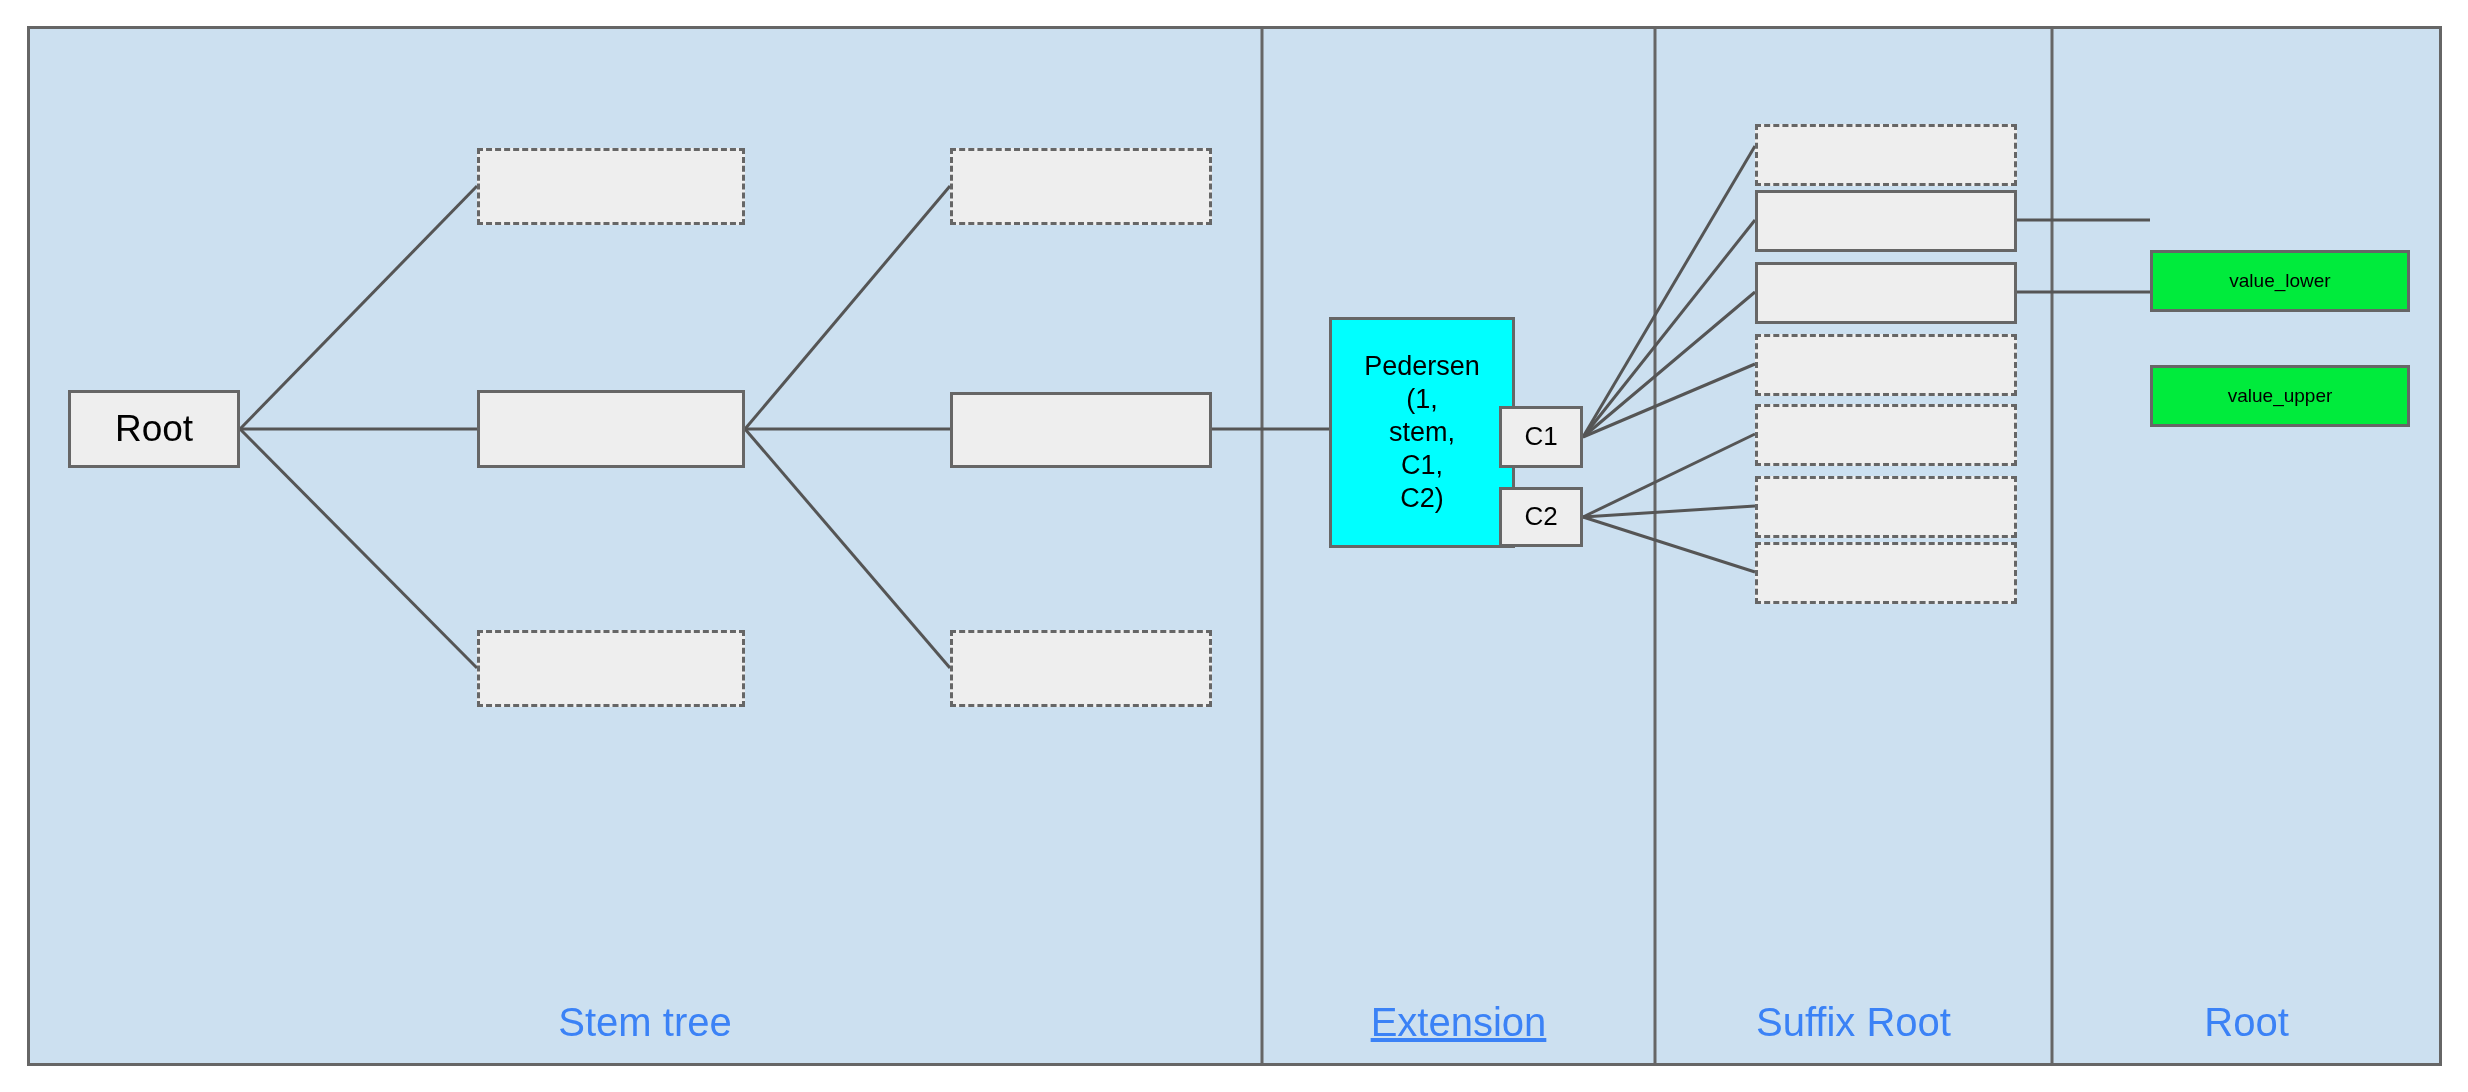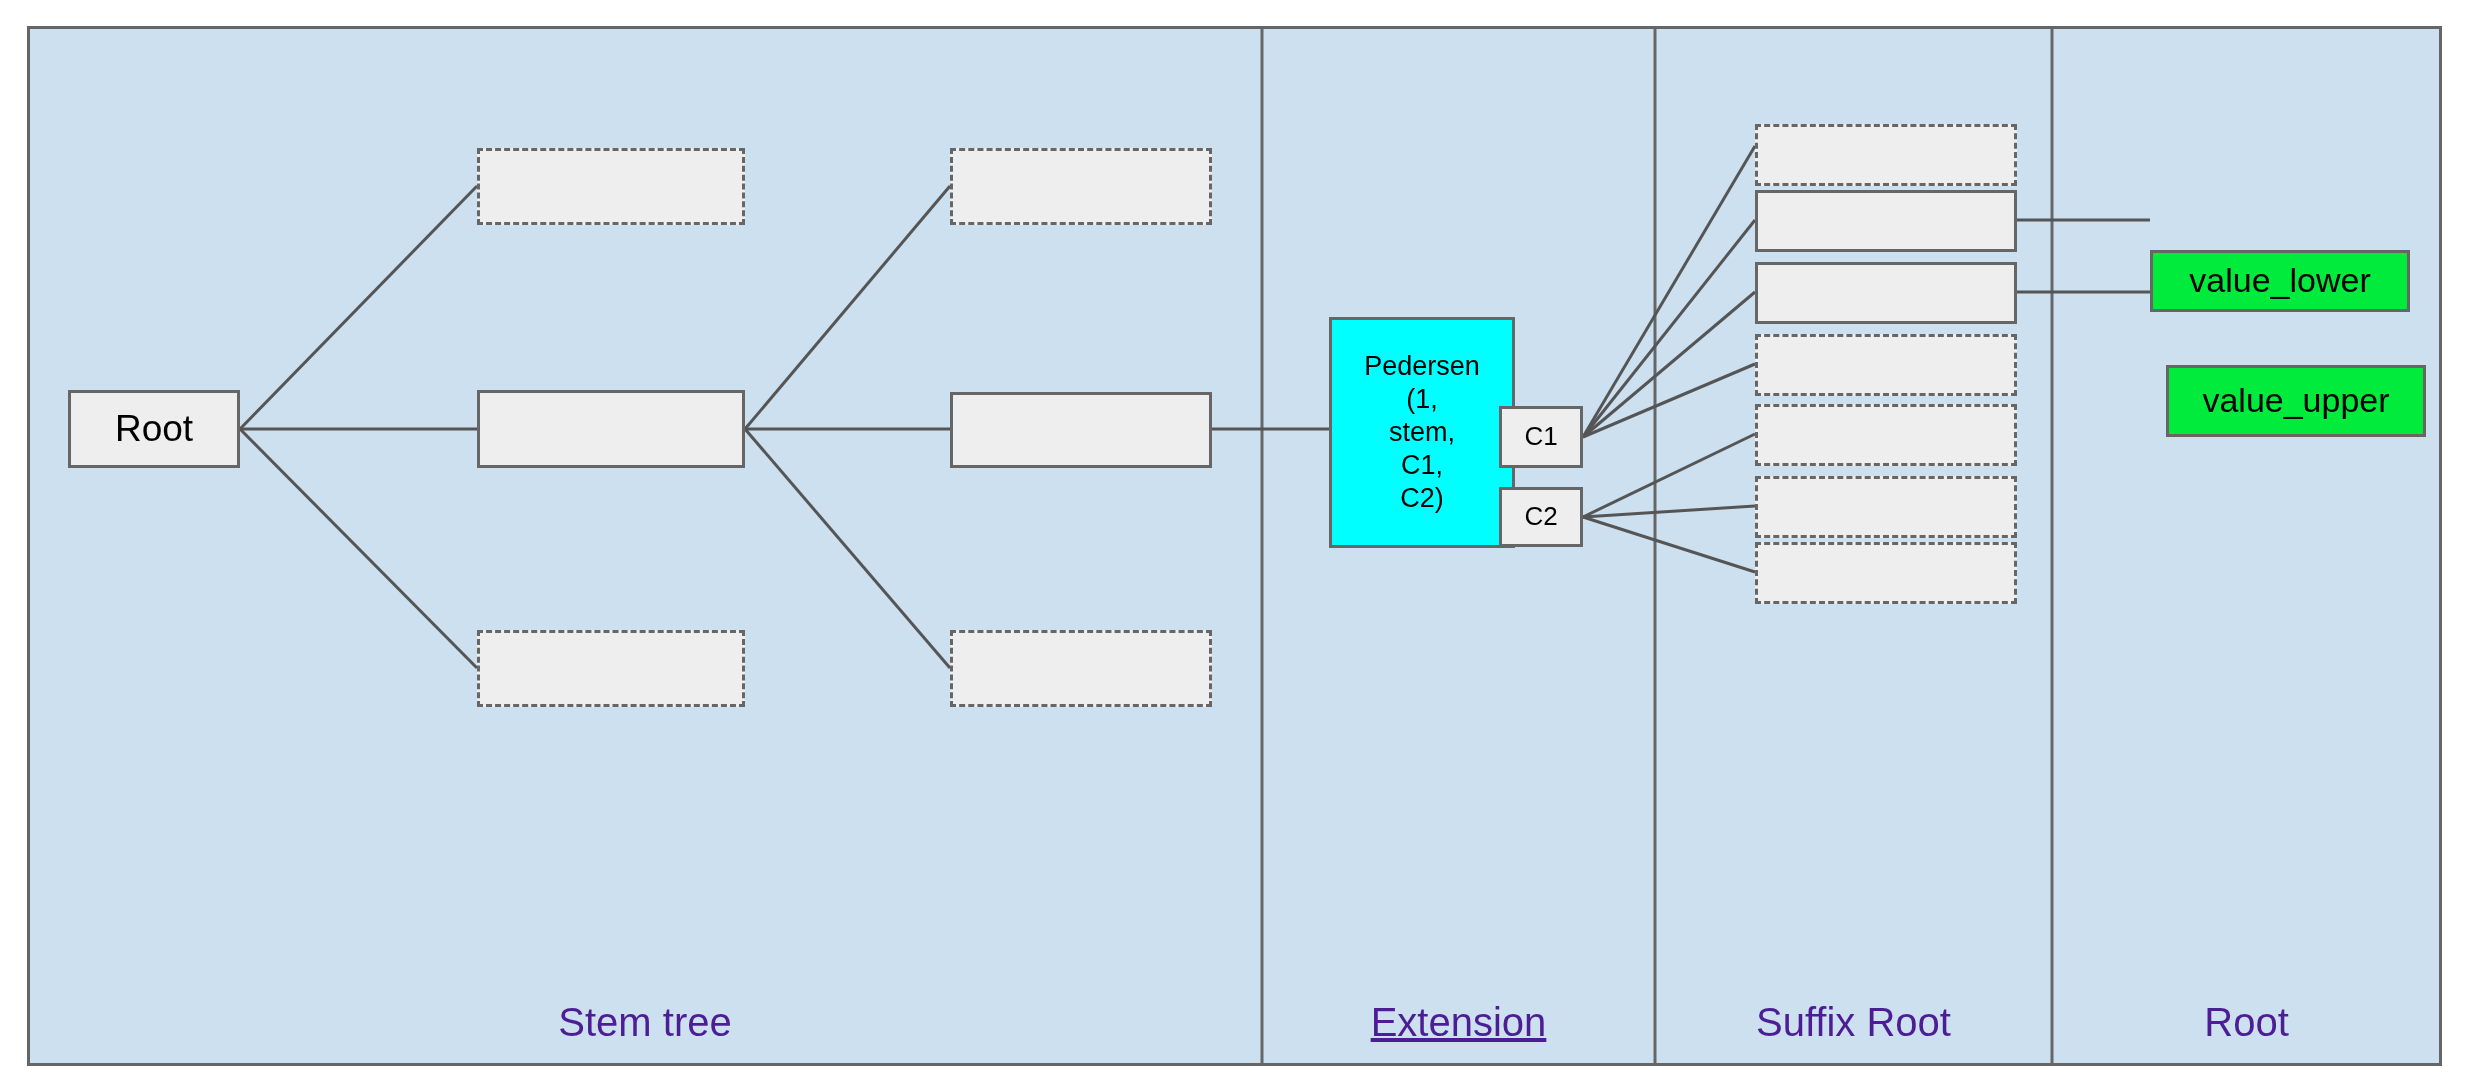--- a/index.html
+++ b/index.html
@@ -47,25 +47,25 @@
     background: #00ffff;
     border: 3px solid #666666;
   }
   .node-green {
     background: #00eb3c;
     border: 3px solid #666666;
   }
   .label-root { font-size: 37px; }
   .label-commit { font-size: 26px; }
   .label-pedersen { font-size: 27px; }
-  .label-value { font-size: 34px; text-align: right; }
+  .label-value { font-size: 19px; text-align: right; }
   .column-label {
     position: absolute;
     font-size: 40px;
-    color: #4c1d95;
+    color: #3b82f6;
     text-align: center;
     white-space: nowrap;
   }
 </style>
 </head>
 <body>
 
 <div id="canvas">
 
   <svg id="svg-layer" viewBox="0 0 2468 1092" xmlns="http://www.w3.org/2000/svg">
@@ -171,21 +171,21 @@
   </div>
 
   <div class="node node-dashed" style="left:1755px; top:542px; width:262px; height:62px;">
     <span></span>
   </div>
 
   <div class="node node-green label-value" style="left:2150px; top:250px; width:260px; height:62px;">
     <span>value_lower</span>
   </div>
 
-  <div class="node node-green label-value" style="left:2150px; top:365px; width:260px; height:72px;margin-left:16px;">
+  <div class="node node-green label-value" style="left:2150px; top:365px; width:260px; height:62px;">
     <span>value_upper</span>
   </div>
 
   <div class="column-label" style="left:28px; top:1000px; width:1234px;">Stem tree</div>
 
   <div class="column-label" style="left:1262px; top:1000px; width:393px;text-decoration:underline;">Extension</div>
 
   <div class="column-label" style="left:1655px; top:1000px; width:397px;">Suffix Root</div>
 
   <div class="column-label" style="left:2052px; top:1000px; width:389px;">Root</div>

